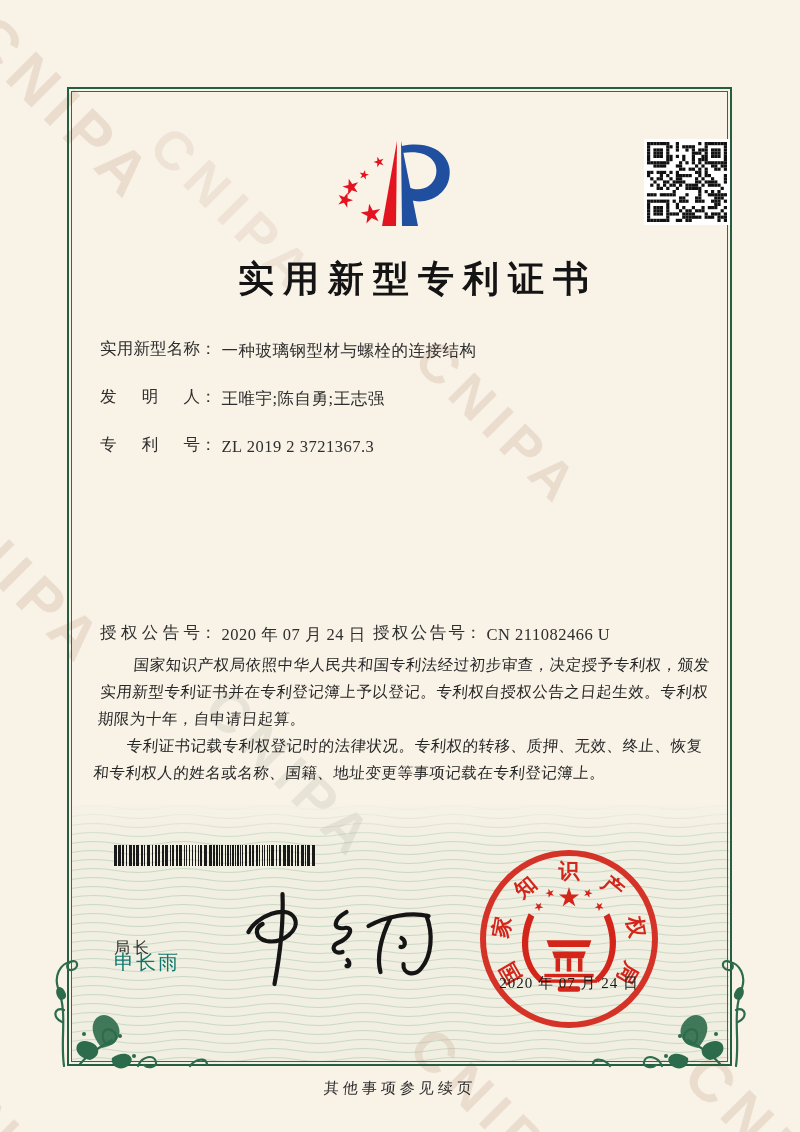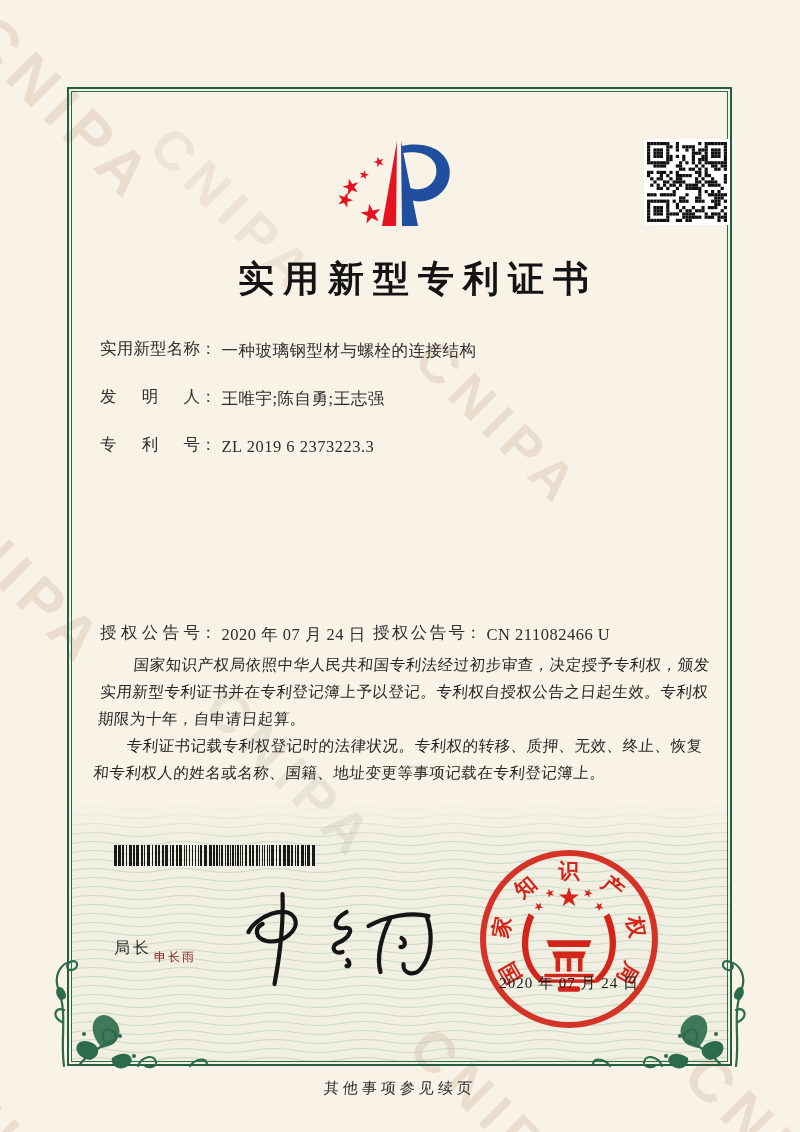--- a/index.html
+++ b/index.html
@@ -43,21 +43,21 @@
 
   .body-text{position:absolute;left:98px;top:652px;width:616px;font-size:15.5px;
              line-height:1.74;color:#262626;z-index:3;transform:skewX(-5deg);}
   .body-text p{margin:0;text-indent:2em;letter-spacing:0.5px;}
 
   .barcode{position:absolute;left:114px;top:845px;z-index:3;}
 
   .sign-title{position:absolute;left:114px;top:914px;font-family:"Liberation Sans",sans-serif;
               font-size:16px;letter-spacing:3px;color:#2f2f2f;z-index:3;margin-top:24px;}
   .sign-name{position:absolute;left:114px;top:949px;font-family:"Liberation Sans",sans-serif;
-             font-size:12px;letter-spacing:2px;color:#7f1d1d;z-index:3;margin-left:40px;}
+             font-size:20px;letter-spacing:2px;color:#0f766e;z-index:3;}
   .signature{position:absolute;left:232px;top:886px;z-index:3;}
 
   .seal{position:absolute;left:480px;top:850px;width:178px;height:178px;z-index:4;}
   .seal-ring{position:absolute;inset:0;border:6px solid rgba(211,37,26,0.93);border-radius:50%;}
   .seal-emblem{position:absolute;left:33px;top:32px;}
   .seal-char{position:absolute;left:50%;top:50%;font-size:21px;font-weight:bold;color:#d3251a;
              transform:translate(-50%,-50%) rotate(var(--a)) translateY(-68px);}
   .seal-date{position:absolute;left:0;top:124px;width:100%;text-align:center;
              font-size:15px;color:#191919;letter-spacing:1px;z-index:5;}
 
@@ -486,21 +486,21 @@
 
   <h1 class="title">实用新型专利证书</h1>
 
   <div class="field" style="top:338px">
     <span class="flabel">实用新型名称</span><span class="fcolon">：</span><span class="fvalue">一种玻璃钢型材与螺栓的连接结构</span>
   </div>
   <div class="field" style="top:386px">
     <span class="flabel">发明人</span><span class="fcolon">：</span><span class="fvalue">王唯宇;陈自勇;王志强</span>
   </div>
   <div class="field" style="top:434px">
-    <span class="flabel">专利号</span><span class="fcolon">：</span><span class="fvalue">ZL 2019 6 2373223.3</span>
+    <span class="flabel">专利号</span><span class="fcolon">：</span><span class="fvalue">ZL 2019 2 3721367.3</span>
   </div>
   <div class="field" style="top:622px">
     <span class="flabel">授权公告号</span><span class="fcolon">：</span><span class="fvalue">2020 年 07 月 24 日</span>
   </div>
   <div class="field second" style="top:622px">
     <span class="flabel">授权公告号</span><span class="fcolon">：</span><span class="fvalue">CN 211082466 U</span>
   </div>
 
   <div class="body-text">
     <p>国家知识产权局依照中华人民共和国专利法经过初步审查，决定授予专利权，颁发实用新型专利证书并在专利登记簿上予以登记。专利权自授权公告之日起生效。专利权期限为十年，自申请日起算。</p>

